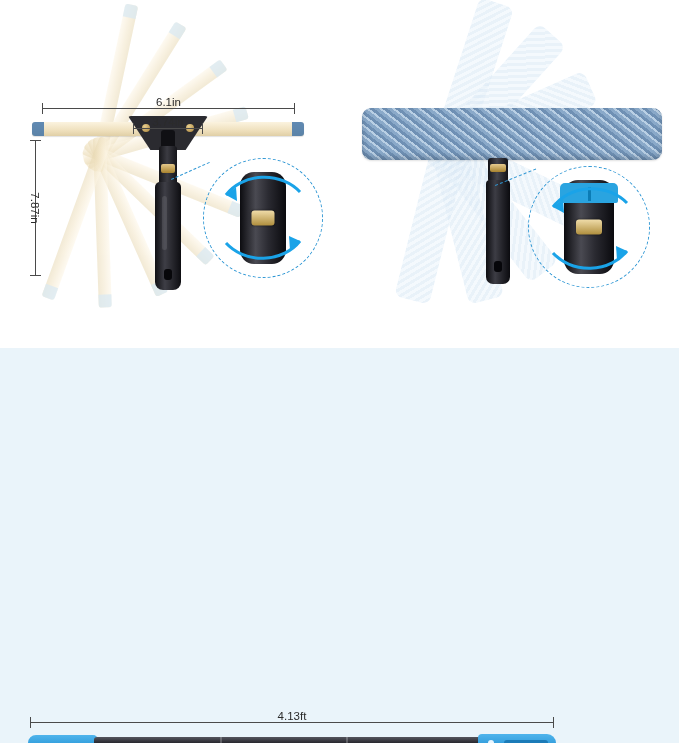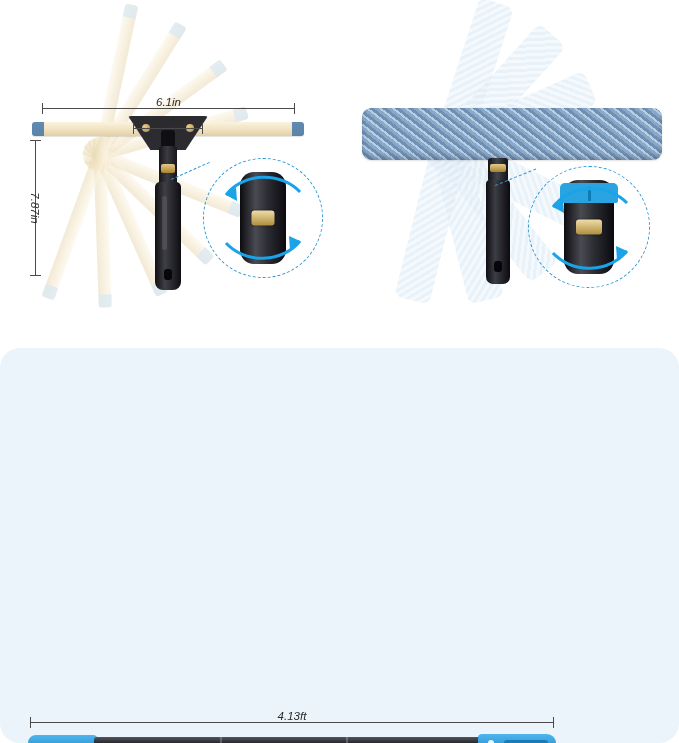--- a/index.html
+++ b/index.html
@@ -2,24 +2,24 @@
 <html><head>
 <meta charset="utf-8">
 <style>
   html,body{margin:0;padding:0;background:#fff;}
   body{width:679px;height:743px;overflow:hidden;font-family:"Liberation Sans",sans-serif;}
   #stage{position:relative;width:679px;height:743px;background:#fff;}
 
   
   .panel{position:absolute;left:0;width:679px;}
   #panel-top{top:0;height:348px;background:#ffffff;}
-  #panel-bottom{top:348px;height:395px;background:#eaf4fa;border-radius:20px;}
-
-  
-  .dim{position:absolute;font-style:italic;}
+  #panel-bottom{top:348px;height:395px;background:#eaf4fa;}
+
+  
+  .dim{position:absolute;}
   .dim-h .bar{position:absolute;top:50%;left:0;width:100%;height:1px;background:#4a4a4a;}
   .dim-h .cap{position:absolute;top:calc(50% - 5px);width:1px;height:11px;background:#4a4a4a;}
   .dim-h .cap.l{left:0;} .dim-h .cap.r{right:0;}
   .dim-h .lab{position:absolute;left:50%;transform:translate(-50%,-100%);top:50%;
               background:transparent;padding:0 4px;color:#2b2b2b;white-space:nowrap;}
   .dim-v .bar{position:absolute;left:50%;top:0;width:1px;height:100%;background:#4a4a4a;}
   .dim-v .cap{position:absolute;left:calc(50% - 5px);width:11px;height:1px;background:#4a4a4a;}
   .dim-v .cap.t{top:0;} .dim-v .cap.b{bottom:0;}
   .dim-v .lab{position:absolute;left:50%;top:50%;transform:translate(-50%,-50%) rotate(90deg);
               color:#2b2b2b;white-space:nowrap;}

